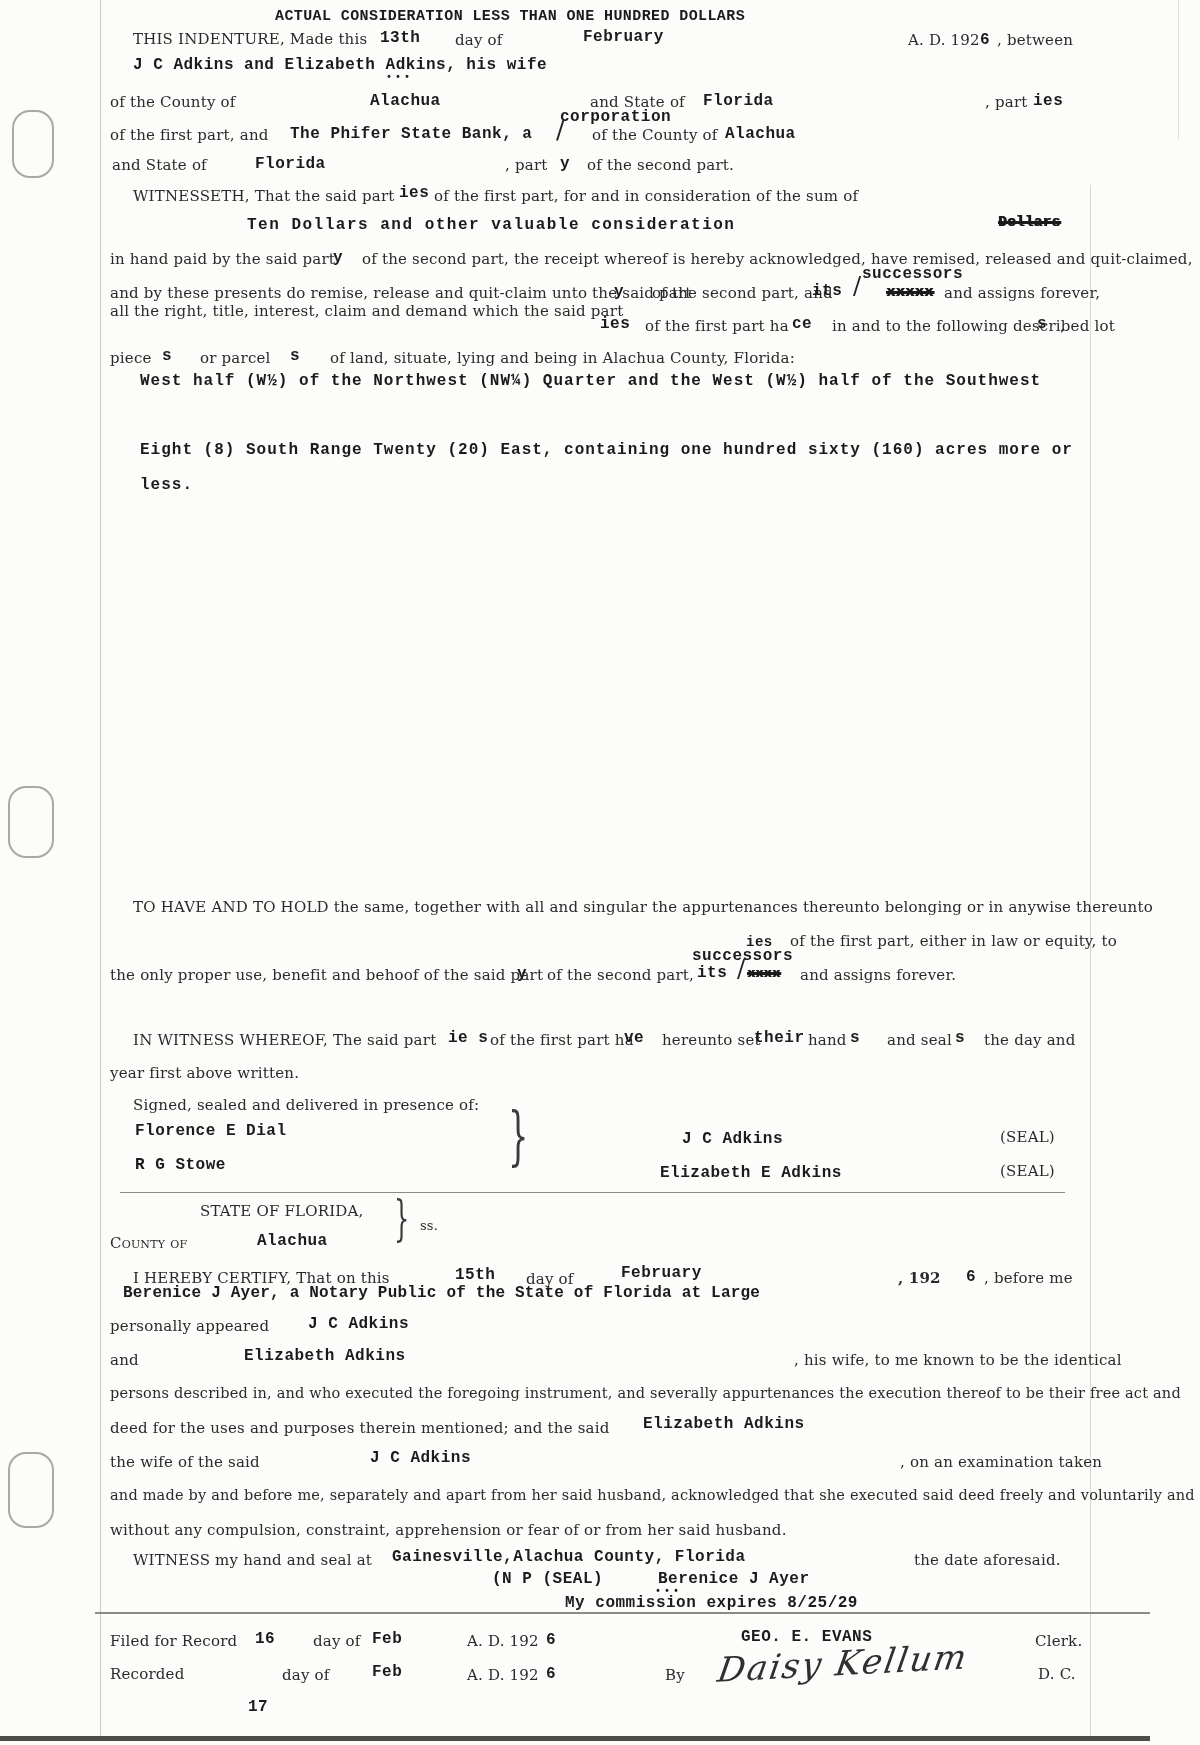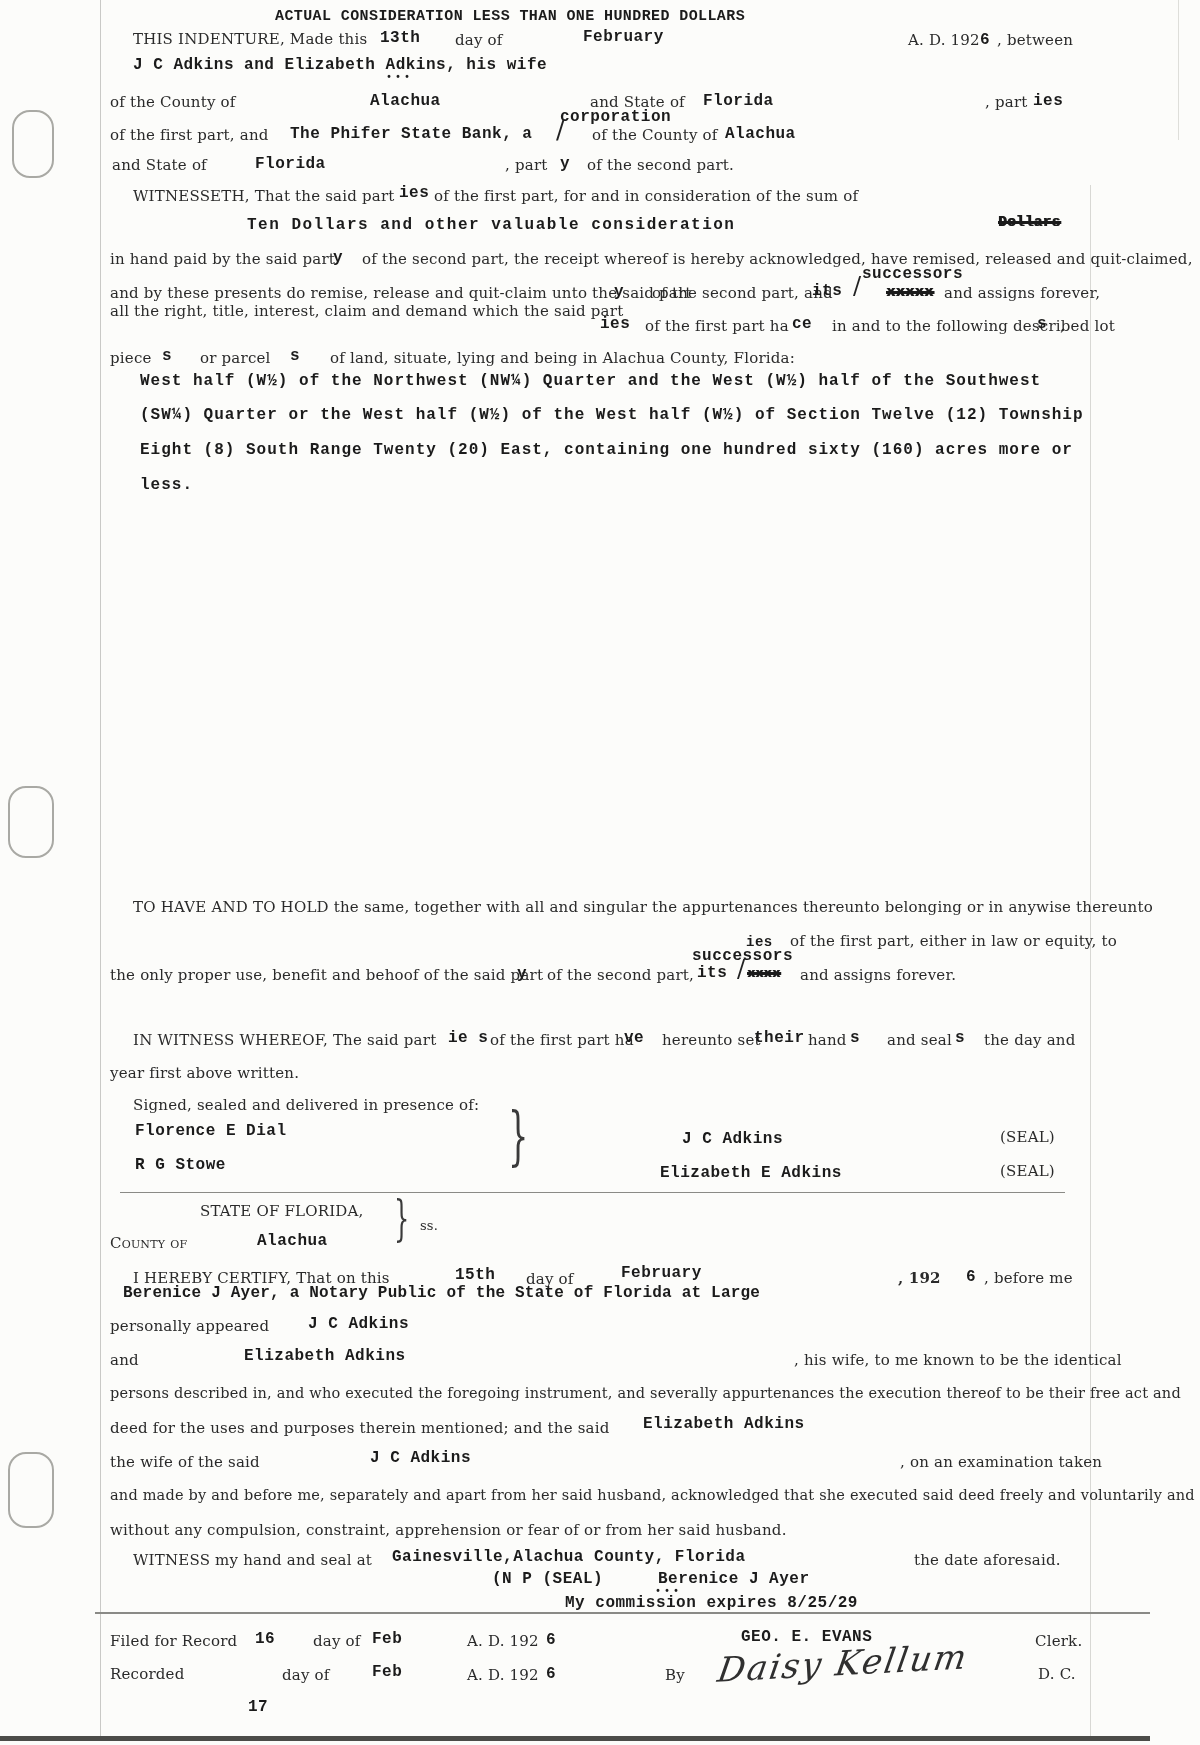--- a/index.html
+++ b/index.html
@@ -95,21 +95,20 @@
   <span class="abs t" style="left:1037px;top:315px;">s</span>
   <span class="abs p" style="left:1060px;top:317px;">,</span>
 
   <span class="abs p" style="left:110px;top:349px;">piece</span>
   <span class="abs t" style="left:162px;top:347px;">s</span>
   <span class="abs p" style="left:200px;top:349px;">or parcel</span>
   <span class="abs t" style="left:290px;top:347px;">s</span>
   <span class="abs p" style="left:330px;top:349px;">of land, situate, lying and being in Alachua County, Florida:</span>
 
   <span class="abs t desc" style="left:140px;top:372px;">West half (W½) of the Northwest (NW¼) Quarter and the West (W½) half of the Southwest</span>
-  <span class="abs t desc" style="left:140px;top:406px;">(SW¼) Quarter or the West half (W½) of the West half (W½) of Section Twelve (12) Township</span>
   <span class="abs t desc" style="left:140px;top:441px;">Eight (8) South Range Twenty (20) East, containing one hundred sixty (160) acres more or</span>
   <span class="abs t desc" style="left:140px;top:476px;">less.</span>
 
   <span class="abs p" style="left:133px;top:898px;">TO HAVE AND TO HOLD the same, together with all and singular the appurtenances thereunto belonging or in anywise thereunto</span>
   <span class="abs t" style="left:746px;top:934px;font-size:14px;">ies</span>
   <span class="abs p" style="left:790px;top:932px;">of the first part, either in law or equity, to</span>
   <span class="abs t" style="left:692px;top:947px;">successors</span>
   <span class="abs p" style="left:110px;top:966px;">the only proper use, benefit and behoof of the said part</span>
   <span class="abs t" style="left:517px;top:965px;">y</span>
   <span class="abs p" style="left:547px;top:966px;">of the second part,</span>

